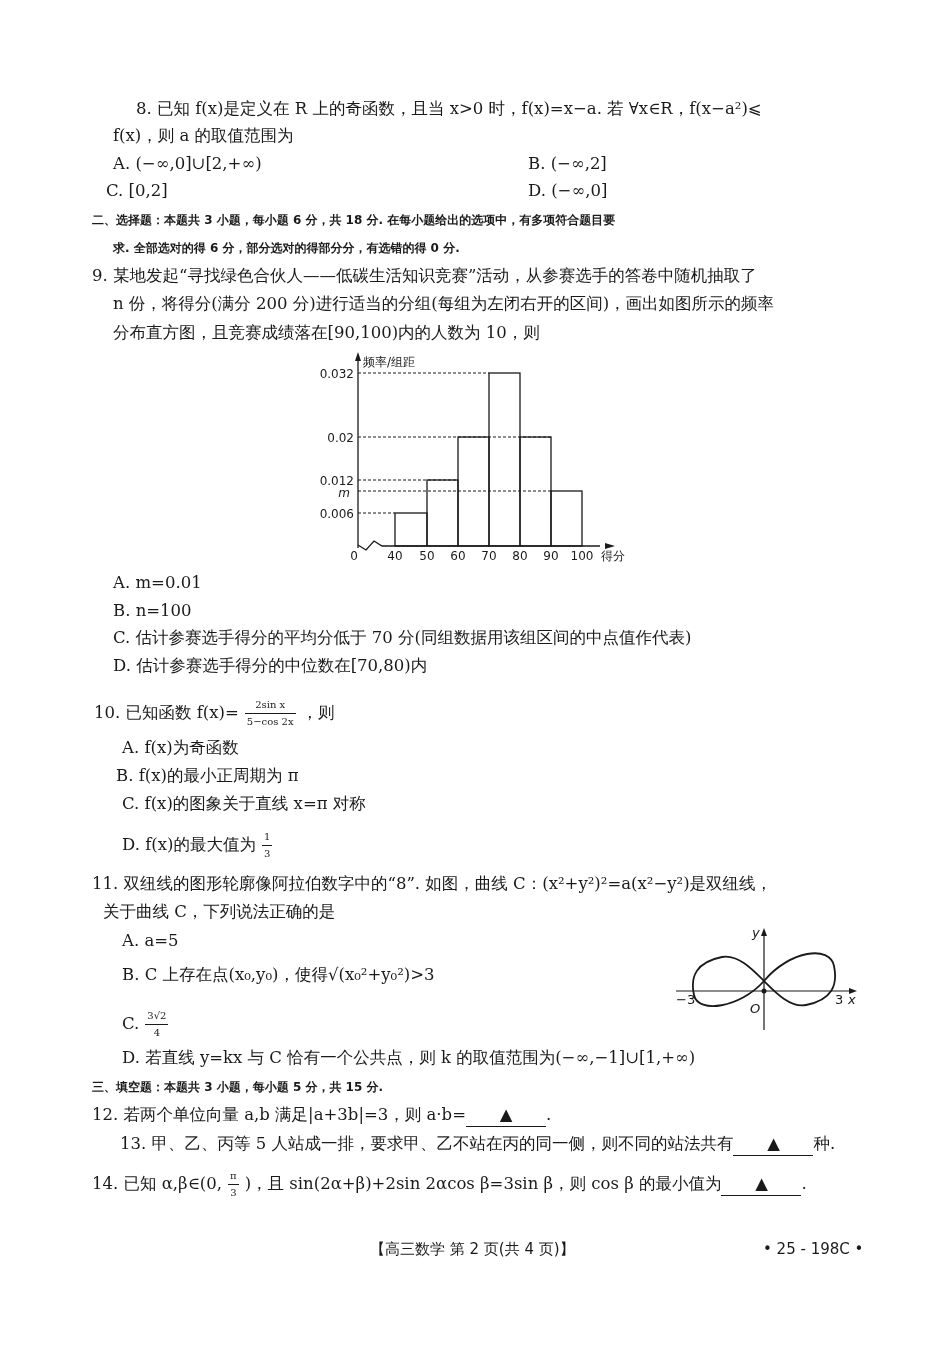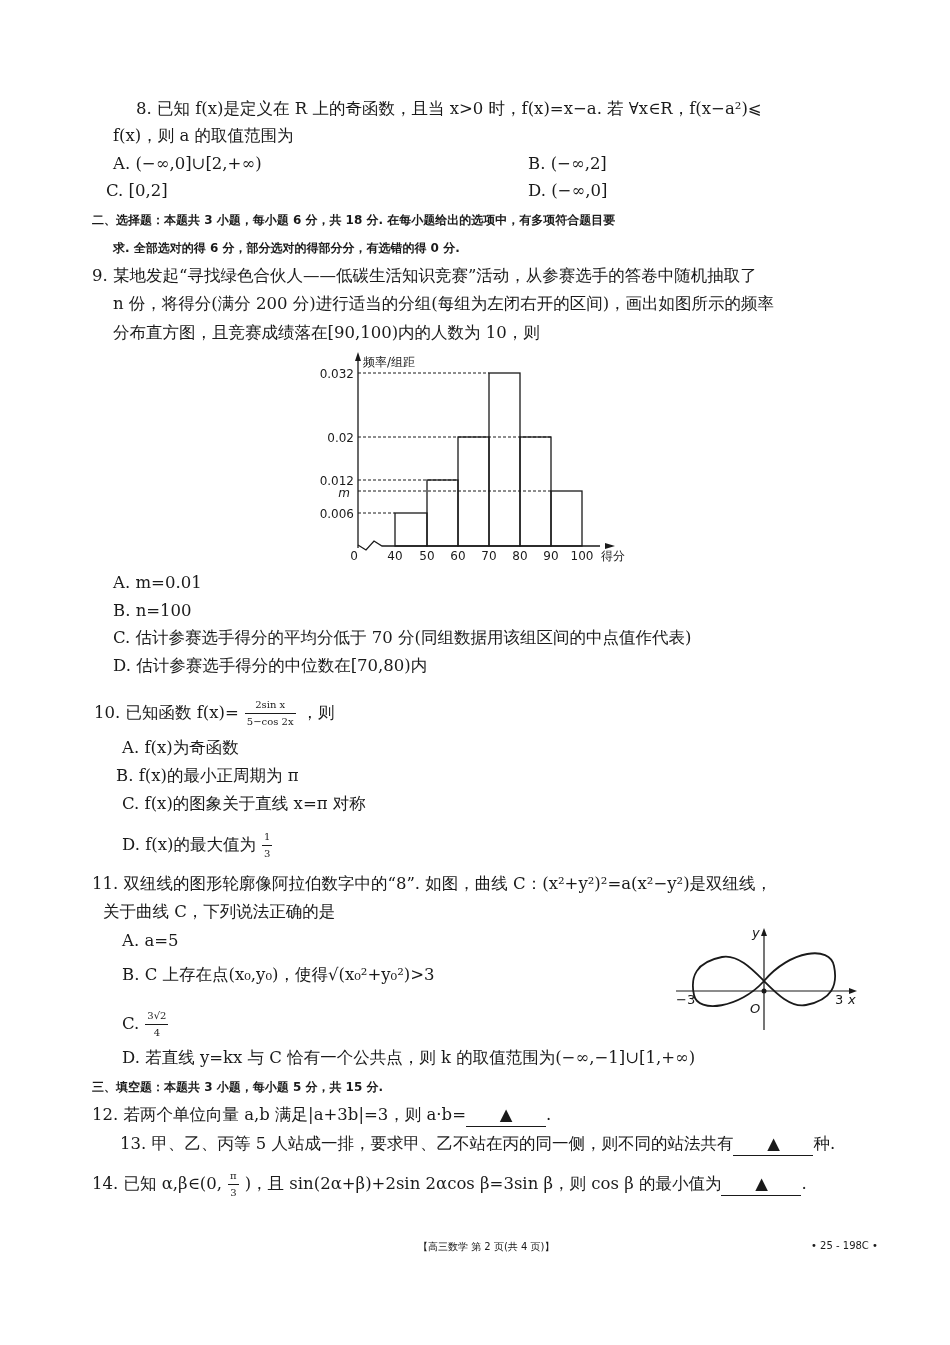--- a/index.html
+++ b/index.html
@@ -4,21 +4,21 @@
 <style>
   html, body { margin: 0; padding: 0; background: #ffffff; }
   body { width: 950px; height: 1345px; position: relative; overflow: hidden;
          font-family: "DejaVu Serif", "Liberation Serif", serif; color: #1a1a1a; }
   .line { position: absolute; font-size: 16.5px; line-height: 22px; white-space: nowrap; }
   .bold { font-weight: bold; font-family: "DejaVu Sans", "Liberation Sans", sans-serif; font-size: 12px; }
   .frac { display: inline-block; vertical-align: middle; text-align: center; font-size: 10px; line-height: 16px; margin: 0 6px; }
   .frac .num { display: block; border-bottom: 1px solid #1a1a1a; padding: 0 2px; }
   .frac .den { display: block; padding: 0 2px; }
   .blank { display: inline-block; border-bottom: 1px solid #1a1a1a; text-align: center; min-width: 80px; }
-  .footer { position: absolute; font-size: 10px; font-family: "DejaVu Sans", "Liberation Sans", sans-serif; margin-left: 48px; }
+  .footer { position: absolute; font-size: 15px; font-family: "DejaVu Sans", "Liberation Sans", sans-serif; }
   svg text { font-family: "DejaVu Sans", "Liberation Sans", sans-serif; }
 </style>
 </head>
 <body>
 
 <div class="line" style="left:92px;top:98px;margin-left:44px;">8. 已知 f(x)是定义在 R 上的奇函数，且当 x&gt;0 时，f(x)=x−a. 若 ∀x∈R，f(x−a²)⩽</div>
 <div class="line" style="left:113px;top:125px;">f(x)，则 a 的取值范围为</div>
 <div class="line" style="left:113px;top:153px;"><span>A.</span> <span>(−∞,0]∪[2,+∞)</span></div>
 <div class="line" style="left:528px;top:153px;"><span>B.</span> <span>(−∞,2]</span></div>
 <div class="line" style="left:106px;top:180px;"><span>C.</span> <span>[0,2]</span></div>

